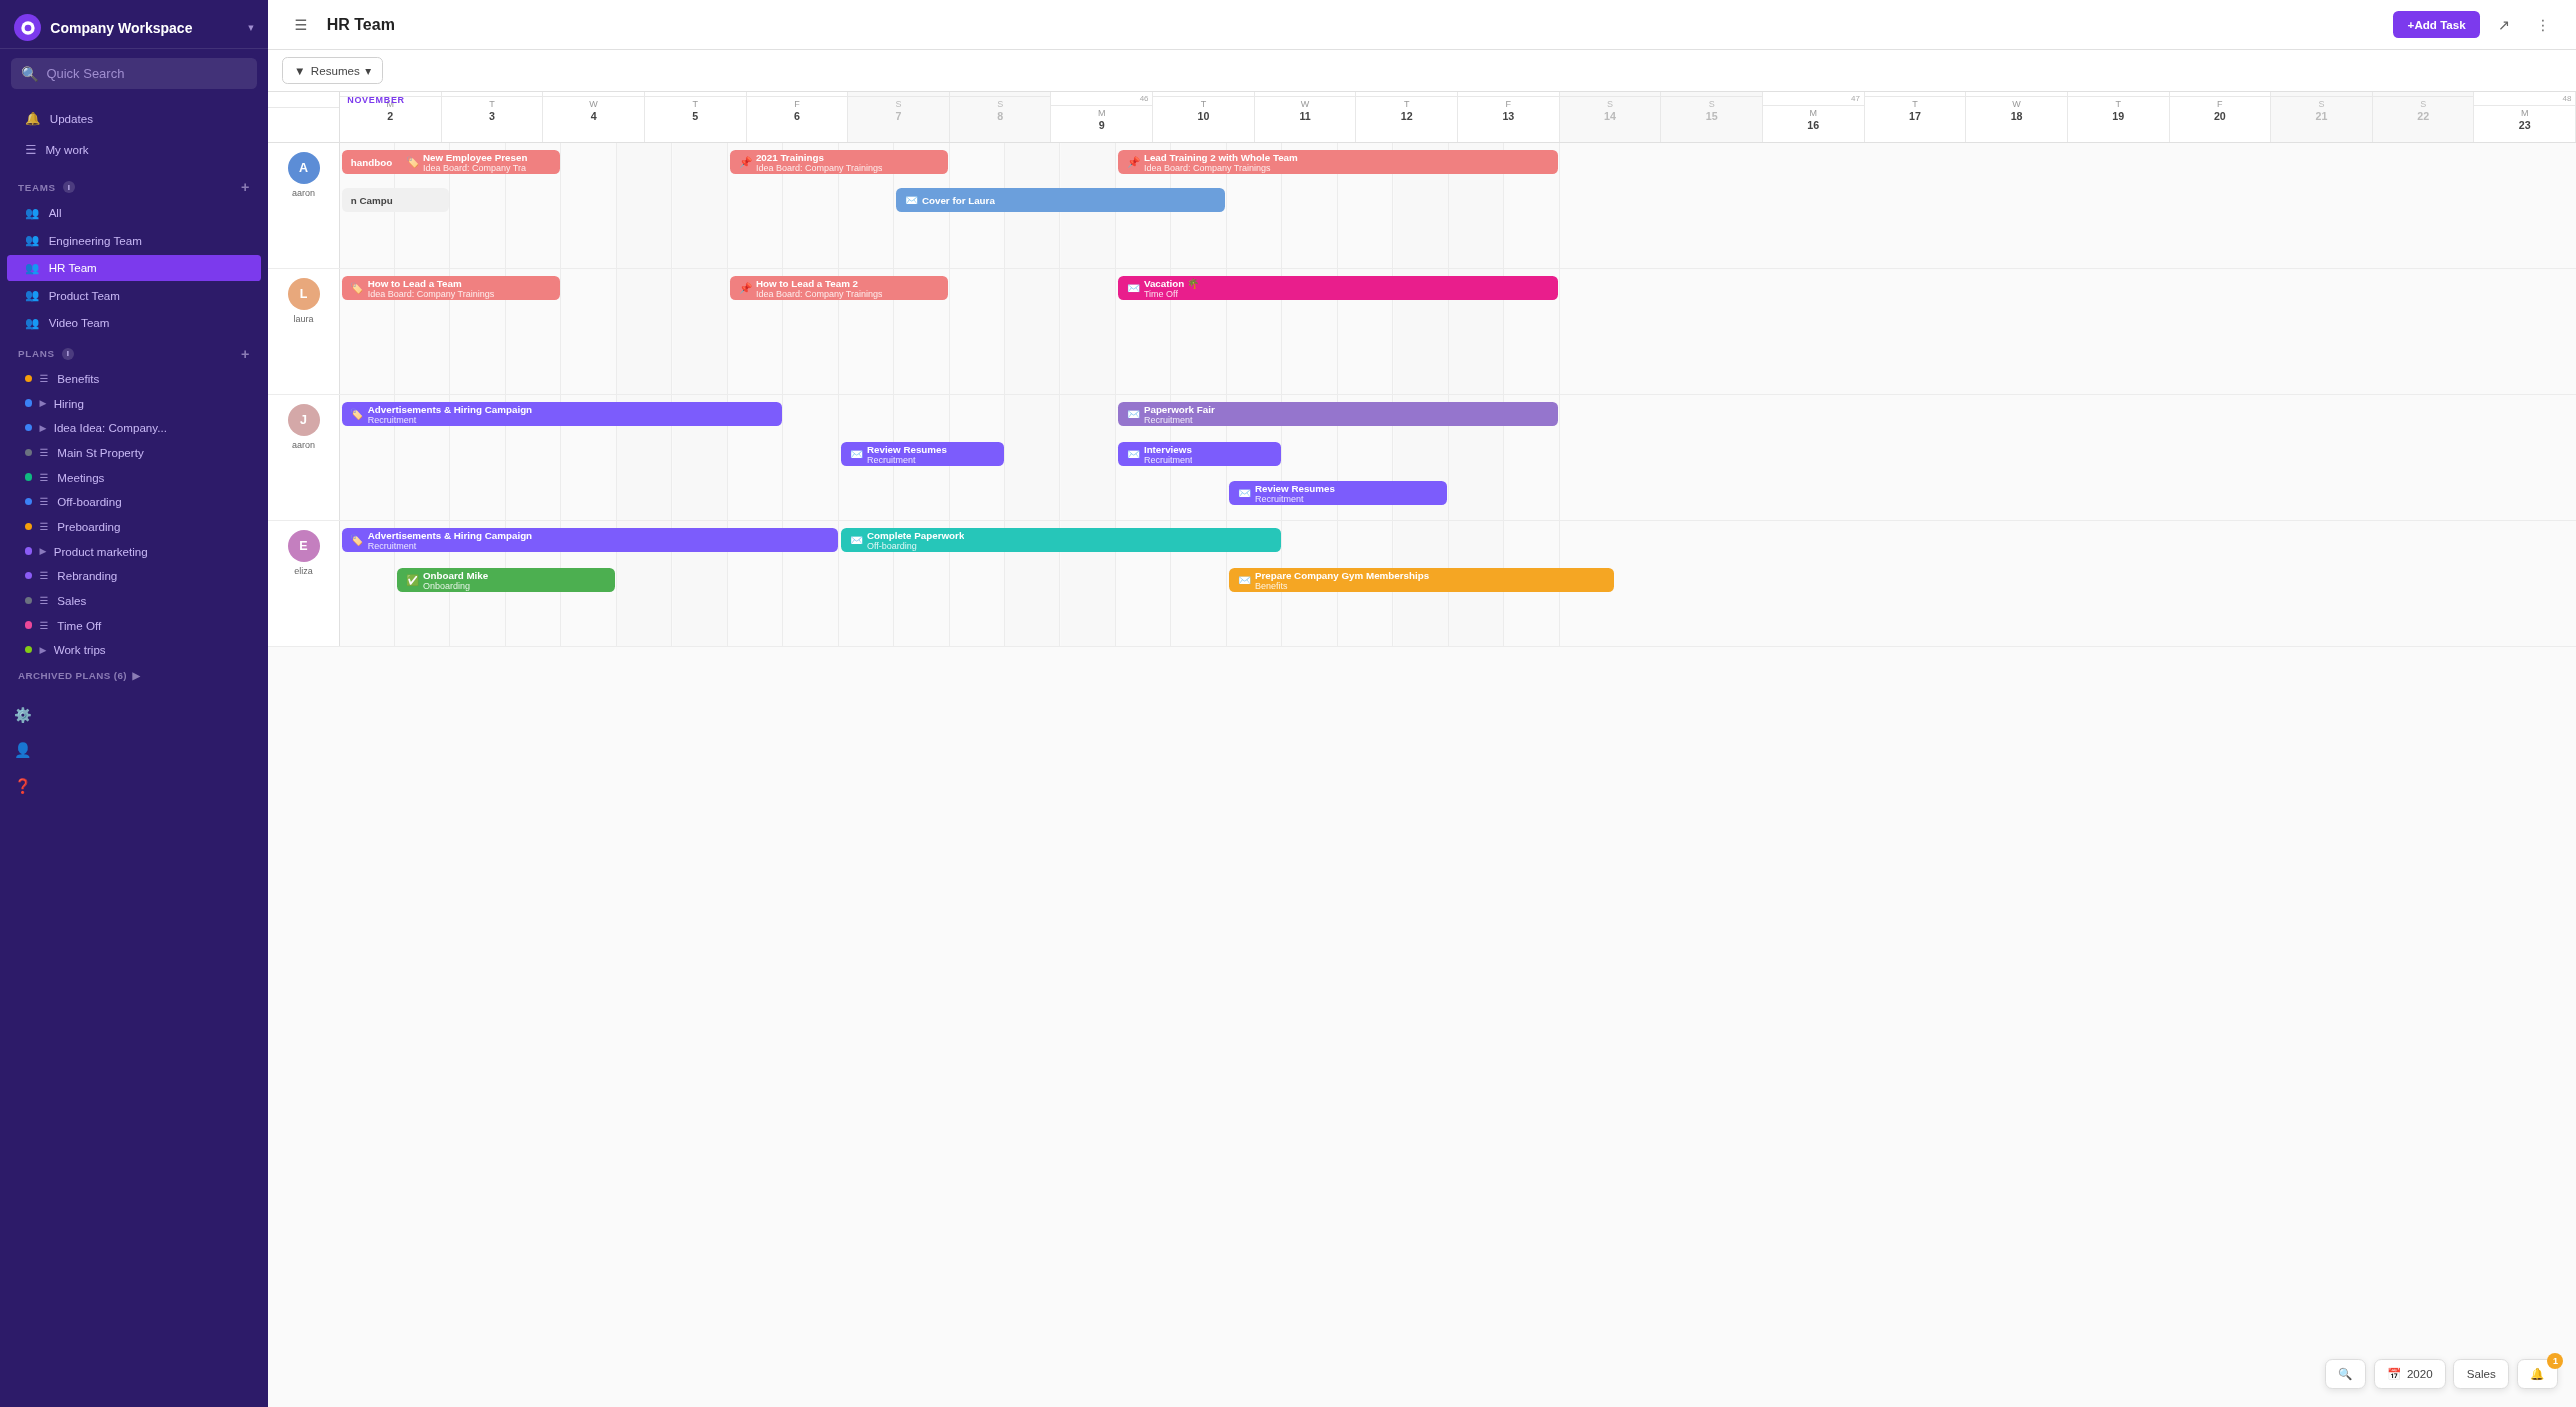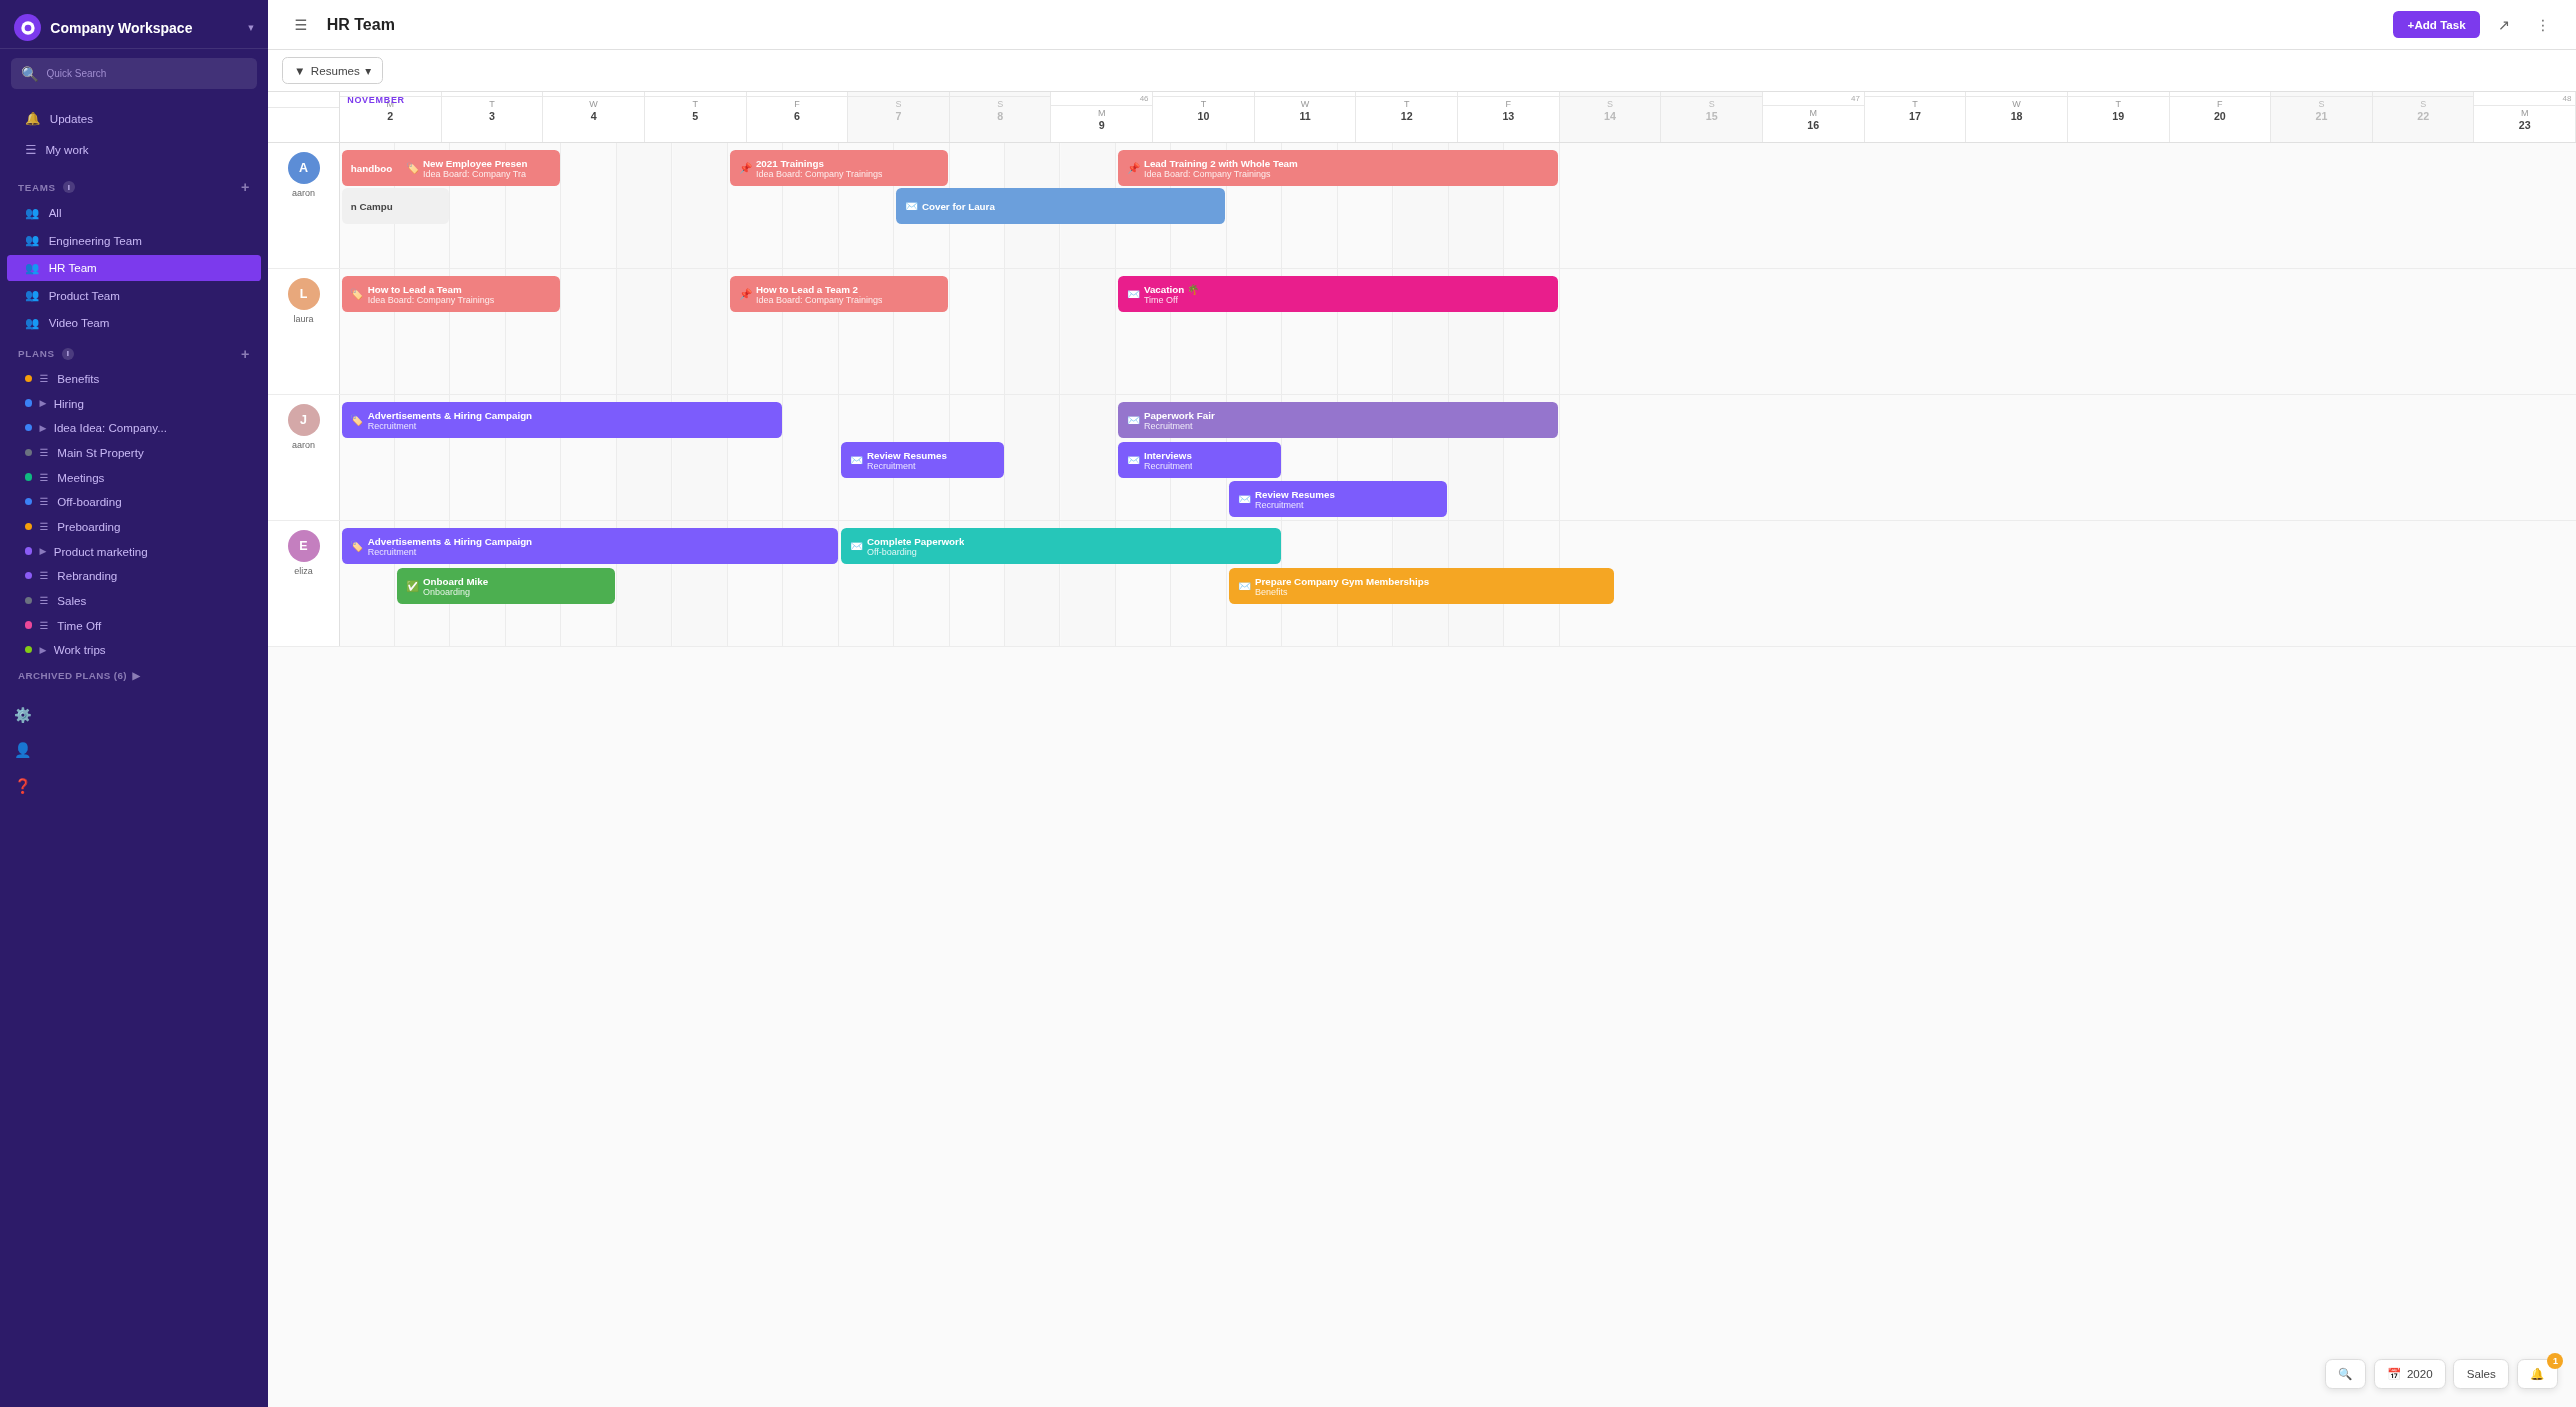--- a/index.html
+++ b/index.html
@@ -38,21 +38,21 @@
     .sidebar-search {
       margin: 9px 10.7px;
       background: rgba(255,255,255,0.1);
       border-radius: 5.4px;
       display: flex; align-items: center; gap: 7.2px;
       padding: 7.2px 10.7px;
       cursor: pointer;
     }
     .sidebar-search input {
       background: transparent; border: none; outline: none;
-      color: #c8b8f5; font-size: 10px; width: 100%;
+      color: #c8b8f5; font-size: 13px; width: 100%;
     }
     .sidebar-search input::placeholder { color: #a08ed0; }
 
     .sidebar-nav {
       padding: 5.4px 0;
     }
     .sidebar-nav-item {
       display: flex; align-items: center; gap: 9px;
       padding: 7.2px 18px;
       cursor: pointer; font-size: 11.6px; color: #c8b8f5;
@@ -218,21 +218,21 @@
     .cal-row-name {
       font-size: 9px; color: #666; text-align: center;
     }
     .cal-row-cells {
       flex: 1; position: relative; min-height: 89px;
     }
 
     
     .task-bar {
       position: absolute;
-      height: 36px;
+      height: 24px;
       border-radius: 5.4px;
       display: flex; align-items: center;
       padding: 0 9px;
       font-size: 9.8px; font-weight: 600;
       cursor: pointer;
       overflow: hidden;
       white-space: nowrap;
     }
     .task-bar .task-title { overflow: hidden; text-overflow: ellipsis; white-space: nowrap; }
     .task-bar .task-subtitle {

